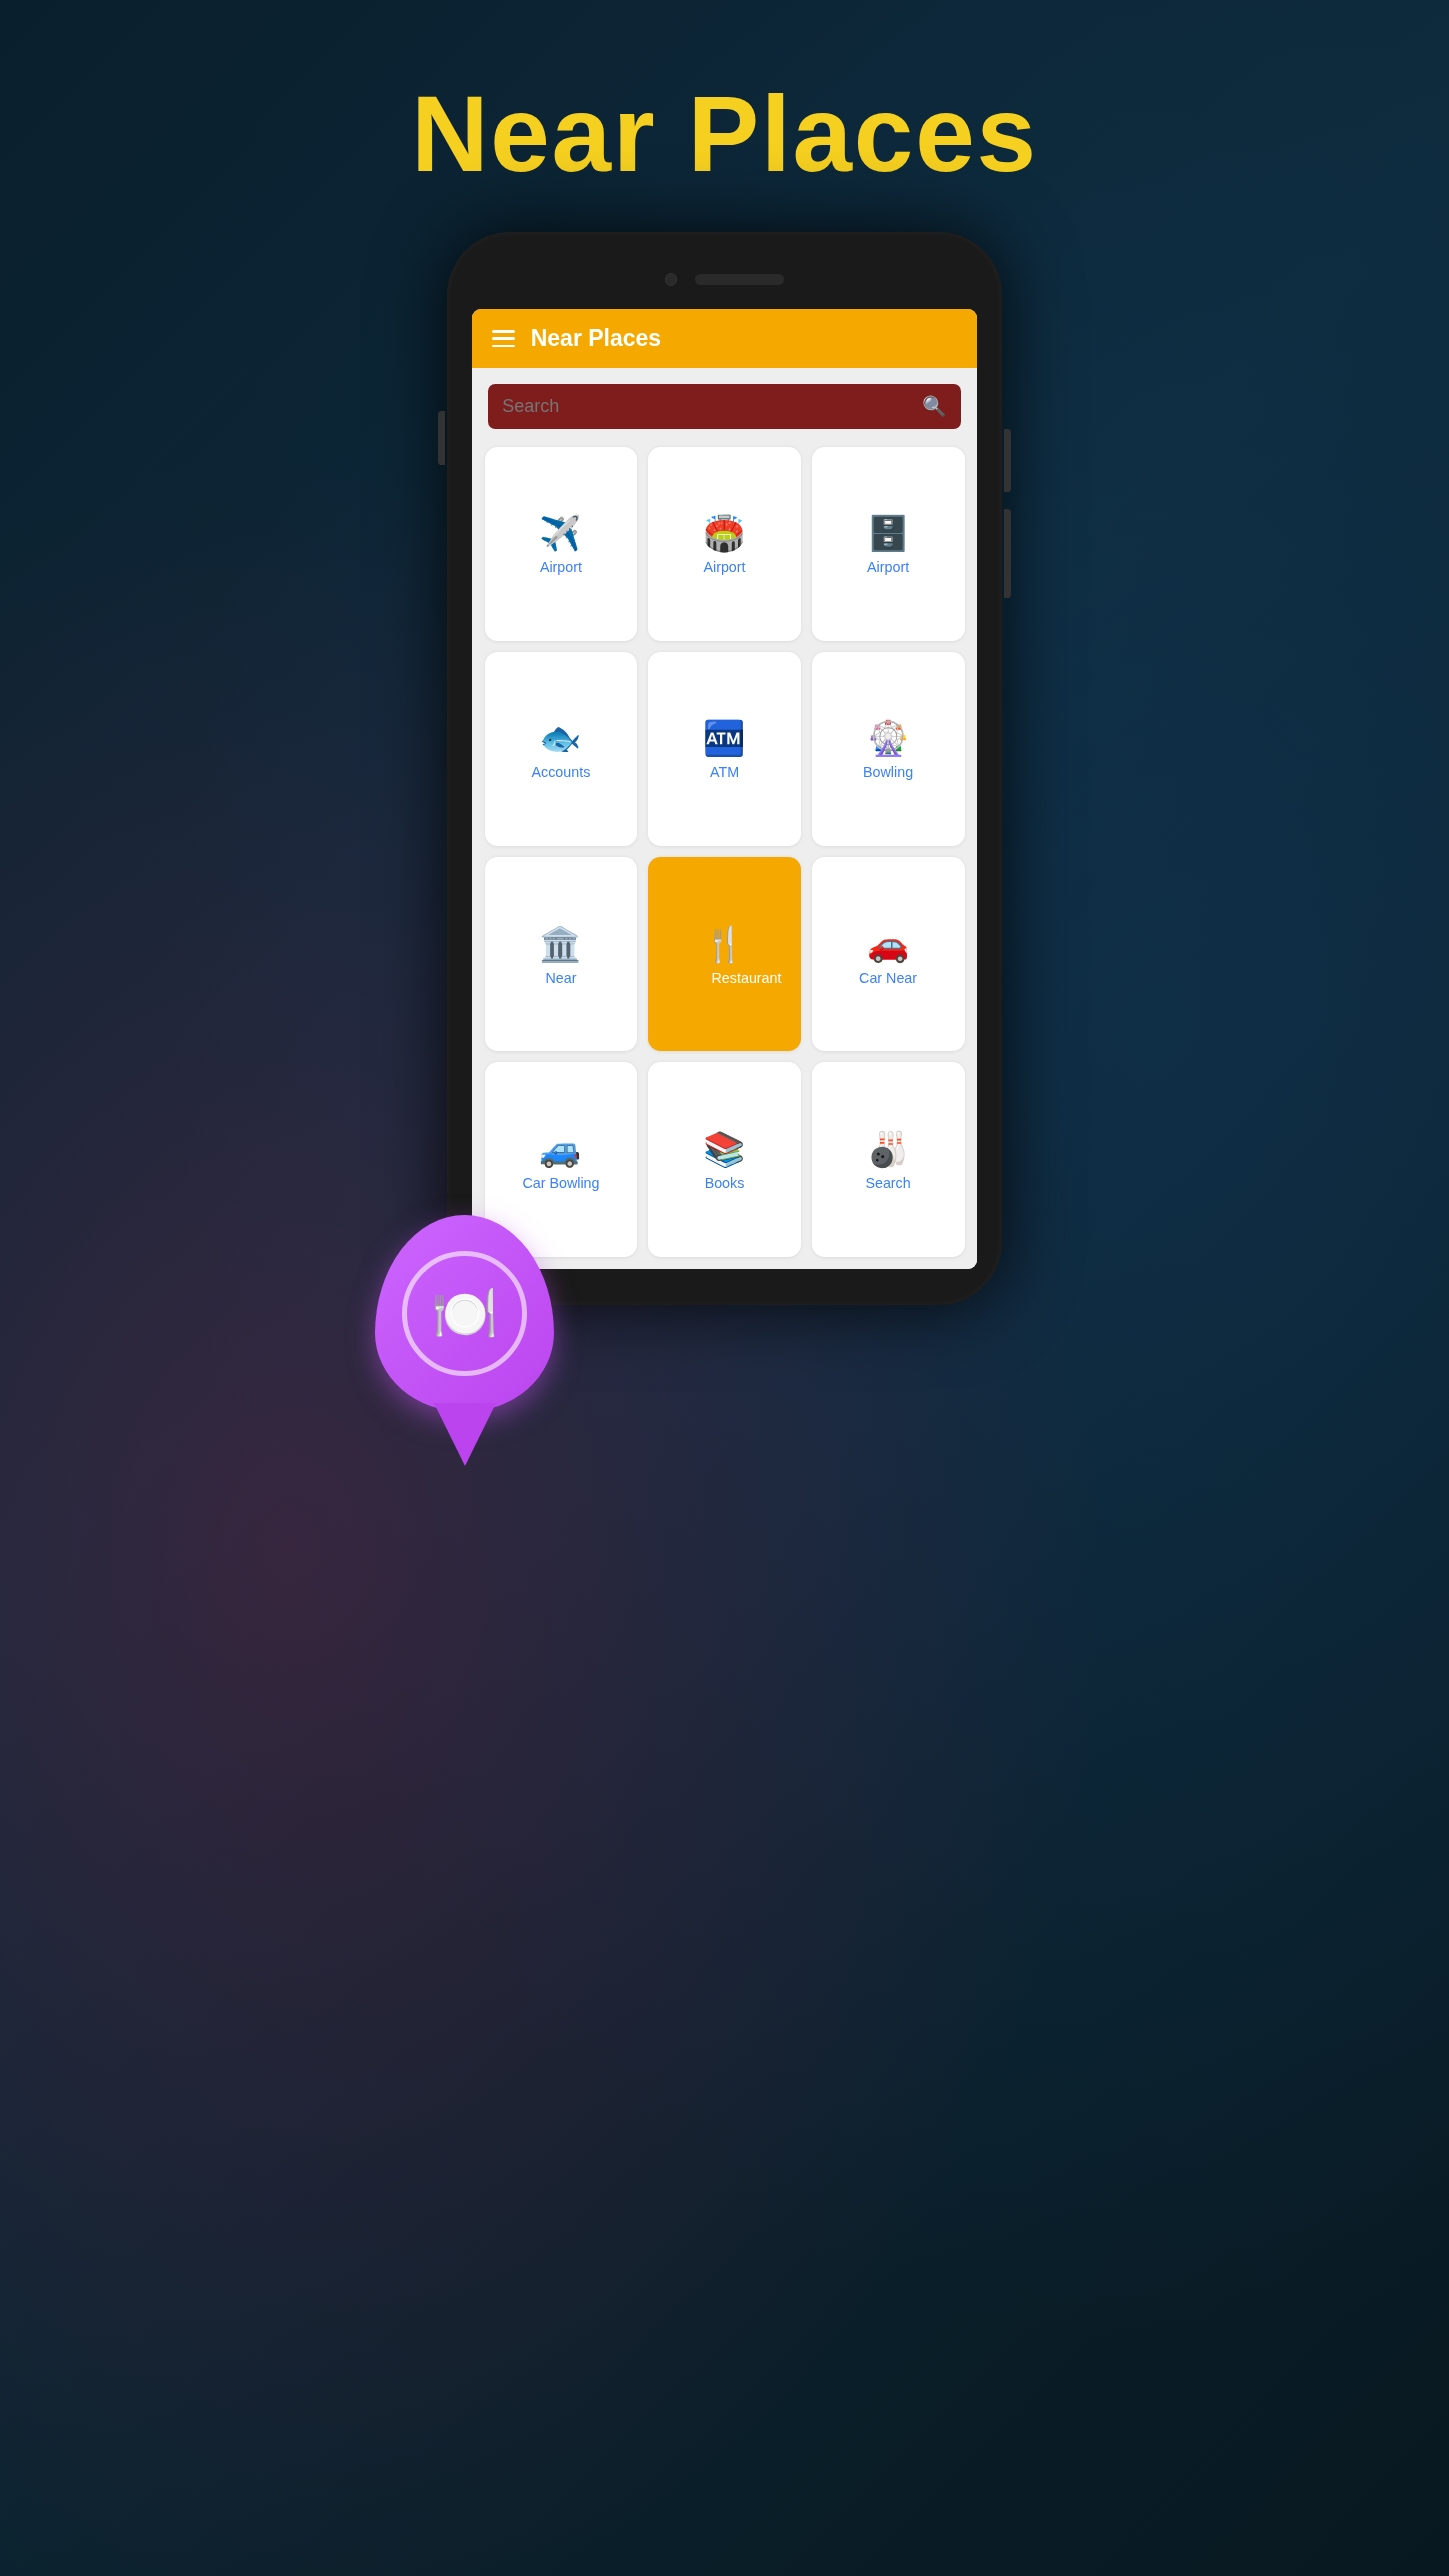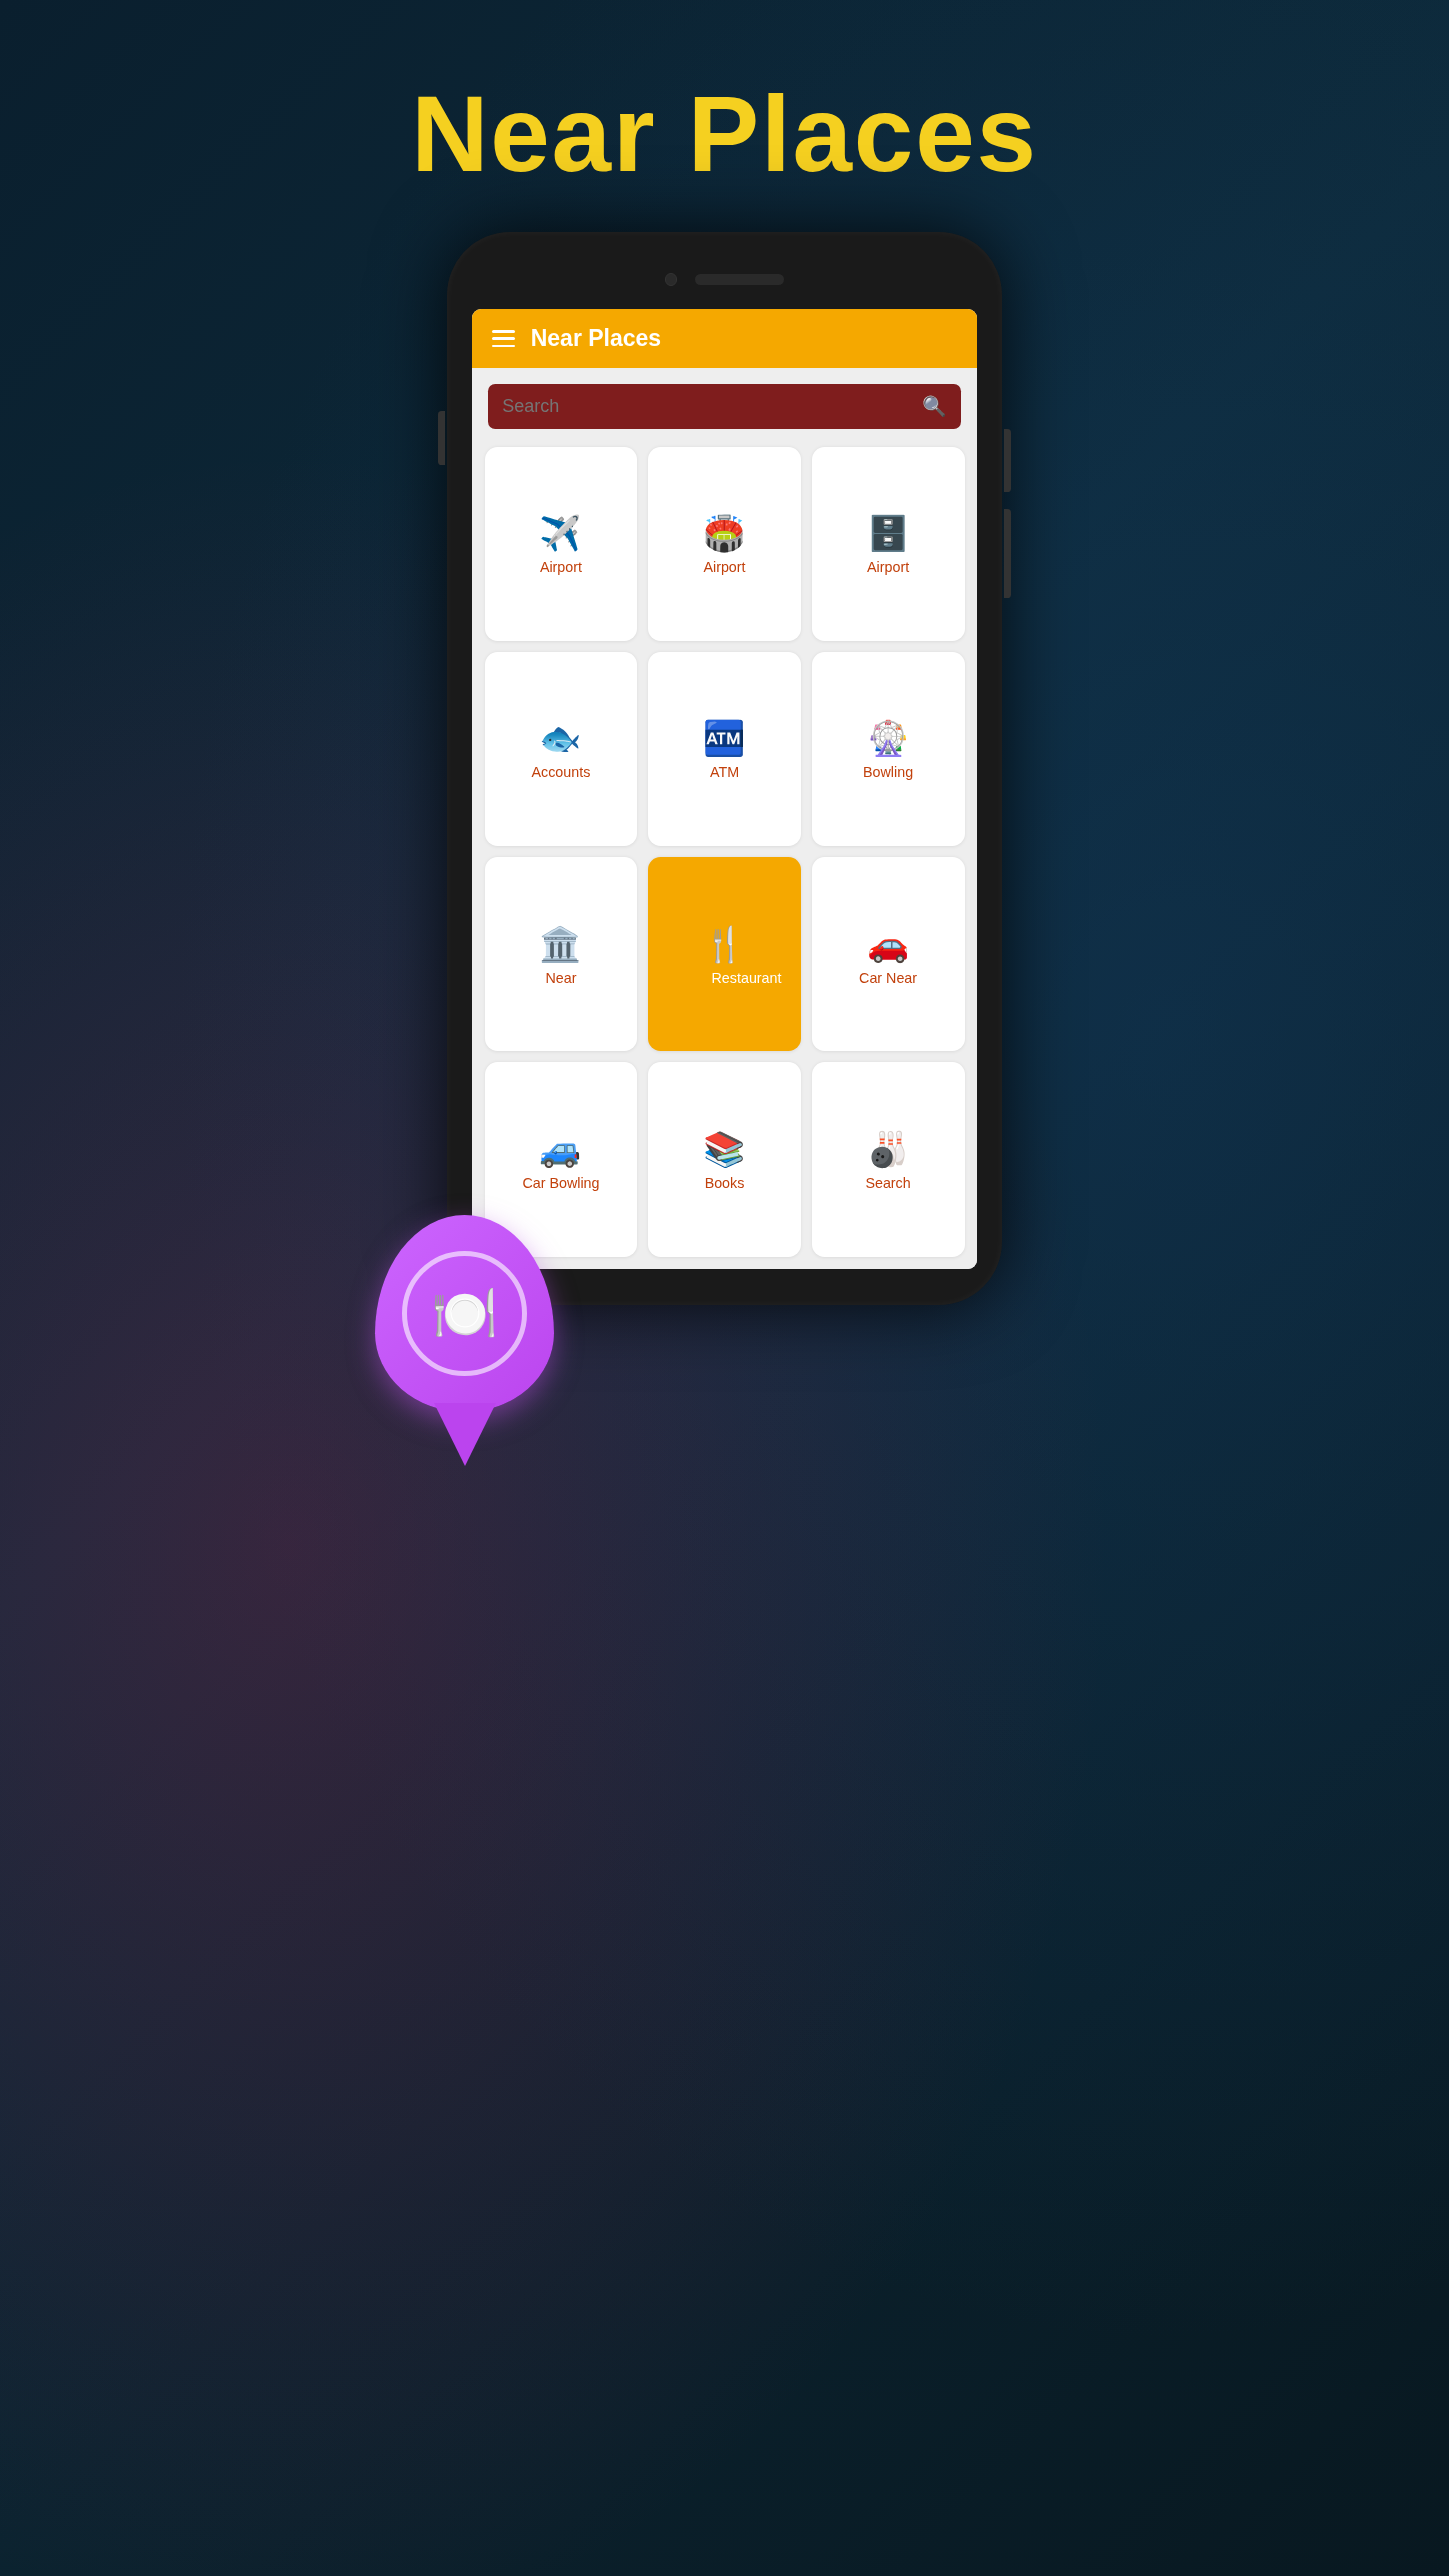--- a/index.html
+++ b/index.html
@@ -183,21 +183,21 @@
       margin-left: 44px;
     }
 
     .item-icon {
       font-size: 34px;
       line-height: 1;
     }
 
     .item-label {
       font-size: 14.3px;
-      color: #c2410c;
+      color: #3b82f6;
       text-align: center;
       font-weight: 500;
     }
 
     
     .location-pin {
       position: absolute;
       bottom: -107px;
       left: -72px;
       z-index: 10;

